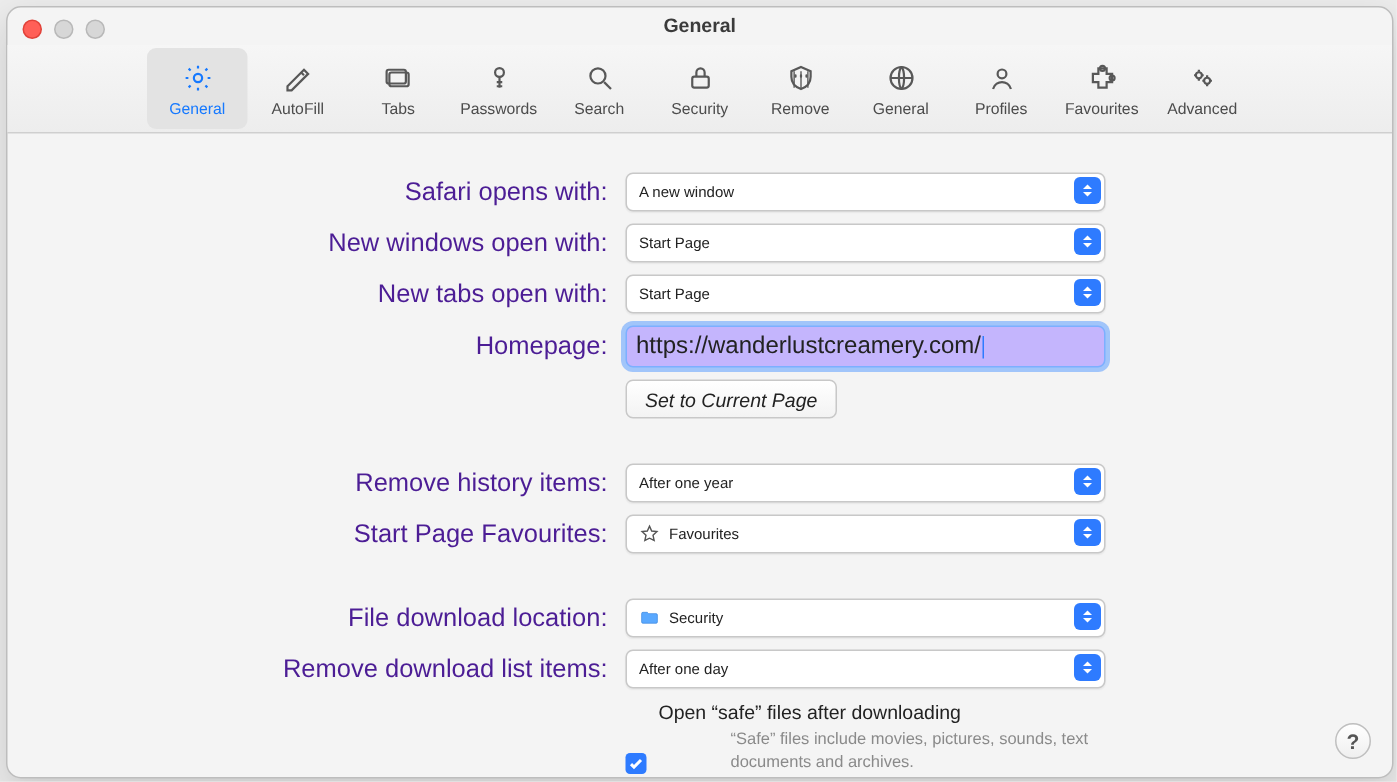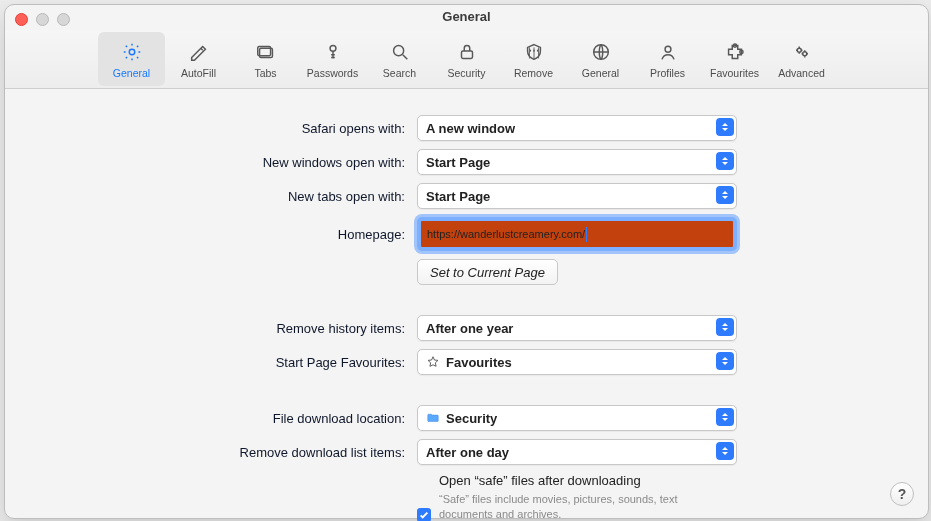--- a/index.html
+++ b/index.html
@@ -16,40 +16,40 @@
   .tb-item{width:67px;height:54px;display:flex;flex-direction:column;align-items:center;justify-content:center;gap:2px;border-radius:6px;margin:2px 0;}
   .tb-item.selected{background:#e3e3e3;}
   .tb-icon{width:26px;height:26px;display:flex;align-items:center;justify-content:center;color:#585858;}
   .tb-item.selected .tb-icon{color:#1679ff;}
   .tb-label{font-size:10.5px;color:#4c4c4c;}
   .tb-item.selected .tb-label{color:#1679ff;}
   .tb-icon svg{width:22px;height:22px;stroke:currentColor;fill:none;stroke-width:1.6;}
 
   .content{position:absolute;left:0;right:0;top:84px;bottom:0;padding-top:26px;}
   .form{display:grid;grid-template-columns:400px 320px;column-gap:12px;row-gap:8px;align-items:center;}
-  .lbl{text-align:right;font-size:13px;color:#0f172a;}
+  .lbl{text-align:right;font-size:17px;color:#4c1d95;}
   .gap{height:14px;grid-column:1/3;}
 
-  .popup{height:24px;border:1px solid #c8c8c8;border-radius:5px;background:#fff;display:flex;align-items:center;padding:0 8px;position:relative;font-size:13px;box-shadow:0 .5px 1px rgba(0,0,0,.05);font-weight:bold;}
+  .popup{height:24px;border:1px solid #c8c8c8;border-radius:5px;background:#fff;display:flex;align-items:center;padding:0 8px;position:relative;font-size:10px;box-shadow:0 .5px 1px rgba(0,0,0,.05);}
   .popup .arrows{position:absolute;right:2px;top:2px;width:18px;height:18px;background:#2e7bff;border-radius:4px;display:flex;flex-direction:column;align-items:center;justify-content:center;}
   .popup .arrows::before,.popup .arrows::after{content:"";width:0;height:0;border-left:3px solid transparent;border-right:3px solid transparent;}
   .popup .arrows::before{border-bottom:3.5px solid #fff;margin-bottom:1.5px;}
   .popup .arrows::after{border-top:3.5px solid #fff;}
   .popup .lead-icon{margin-right:6px;display:flex;align-items:center;}
   .popup .lead-icon svg{width:14px;height:14px;}
 
-  .textfield{height:26px;border:4px solid #f97316;border-radius:5px;background:#c2410c;padding:0 6px;font-size:11px;display:flex;align-items:center;position:relative;box-shadow:0 0 0 3px rgba(77,150,255,.5);border-color:#7cb0ff;}
+  .textfield{height:26px;border:1px solid #f97316;border-radius:5px;background:#c4b5fd;padding:0 6px;font-size:16px;display:flex;align-items:center;position:relative;box-shadow:0 0 0 3px rgba(77,150,255,.5);border-color:#7cb0ff;}
   .textfield .caret{display:inline-block;width:1px;height:15px;background:#2e7bff;margin-left:1px;vertical-align:middle;}
 
   .pushbtn{height:24px;border:1px solid #c8c8c8;border-radius:5px;background:linear-gradient(#ffffff,#f3f3f3);padding:0 12px;font-size:13px;display:inline-flex;align-items:center;font-style:italic;}
 
   .cb-row{display:flex;align-items:flex-end;gap:8px;font-size:13px;}
   .cb{width:14px;height:14px;border-radius:3px;background:#2e7bff;display:flex;align-items:center;justify-content:center;margin-top:2px;flex-shrink:0;}
   .cb svg{width:10px;height:10px;stroke:#fff;stroke-width:2.4;fill:none;}
-  .subtext{font-size:11px;color:#8a8a8a;margin-top:4px;line-height:1.35;max-width:270px;}
+  .subtext{font-size:11px;color:#8a8a8a;margin-top:4px;line-height:1.35;max-width:270px;margin-left:48px;}
 
   .help{position:absolute;right:14px;bottom:12px;width:22px;height:22px;border-radius:50%;border:1px solid #bfbfbf;background:linear-gradient(#ffffff,#efefef);display:flex;align-items:center;justify-content:center;font-size:14px;color:#555;font-weight:600;}
 </style>
 </head>
 <body>
 
 <div class="stage">
   <div class="window">
 
     <div class="titlebar">

